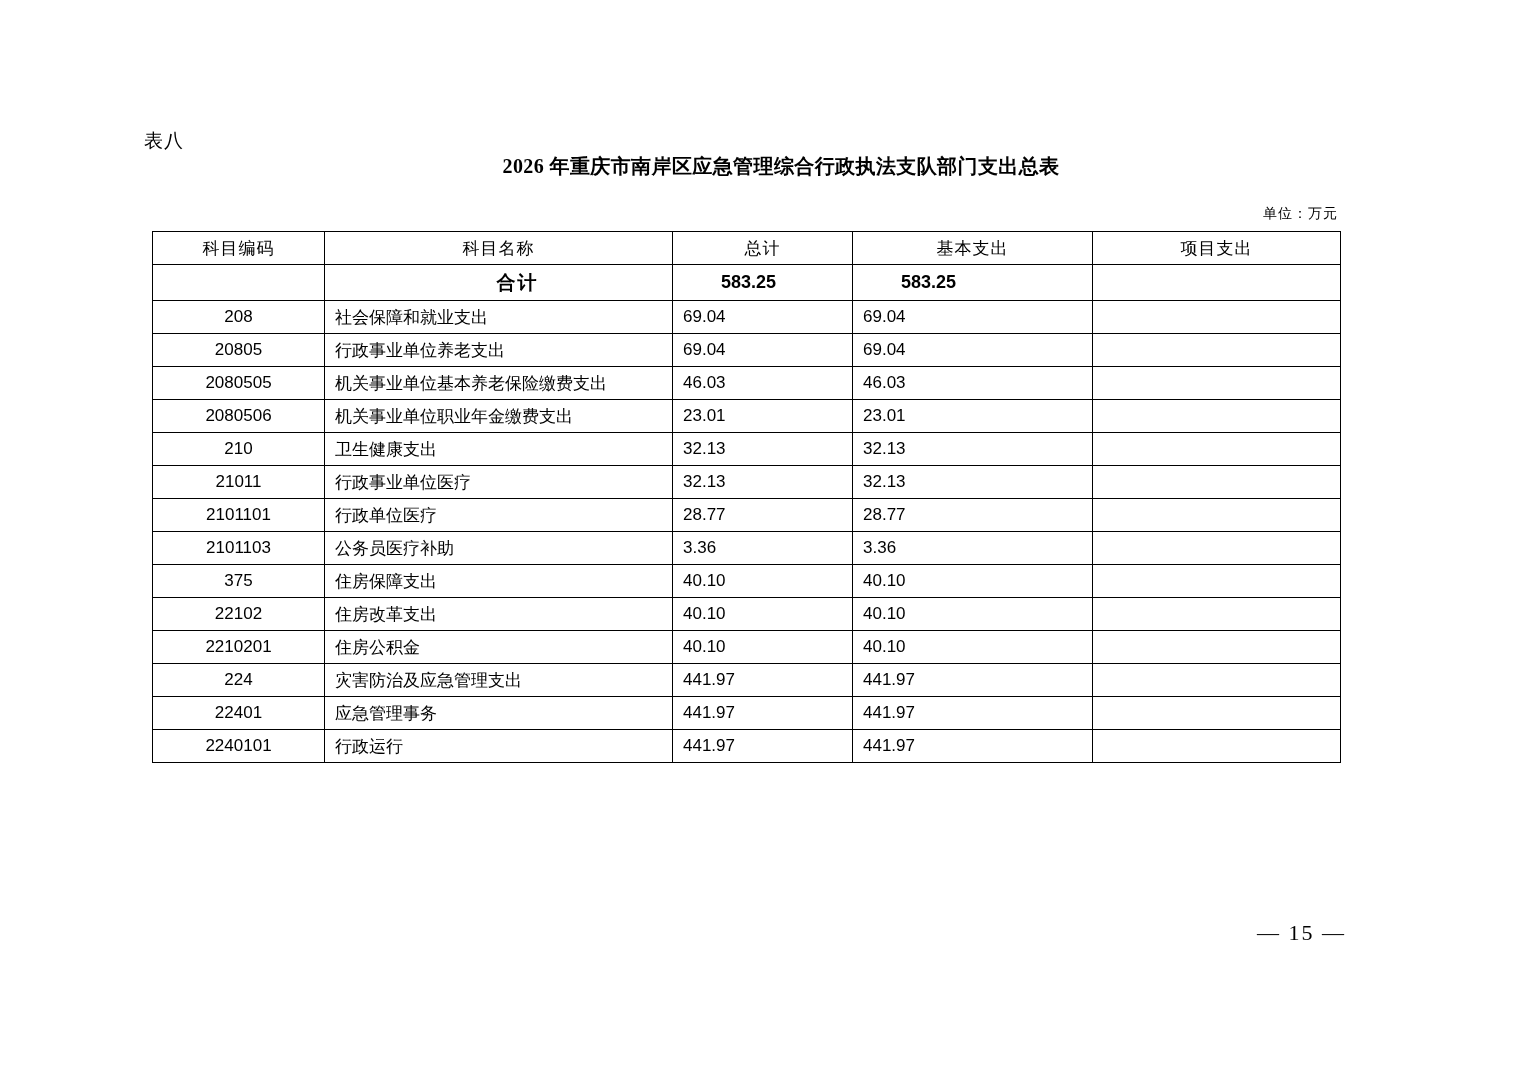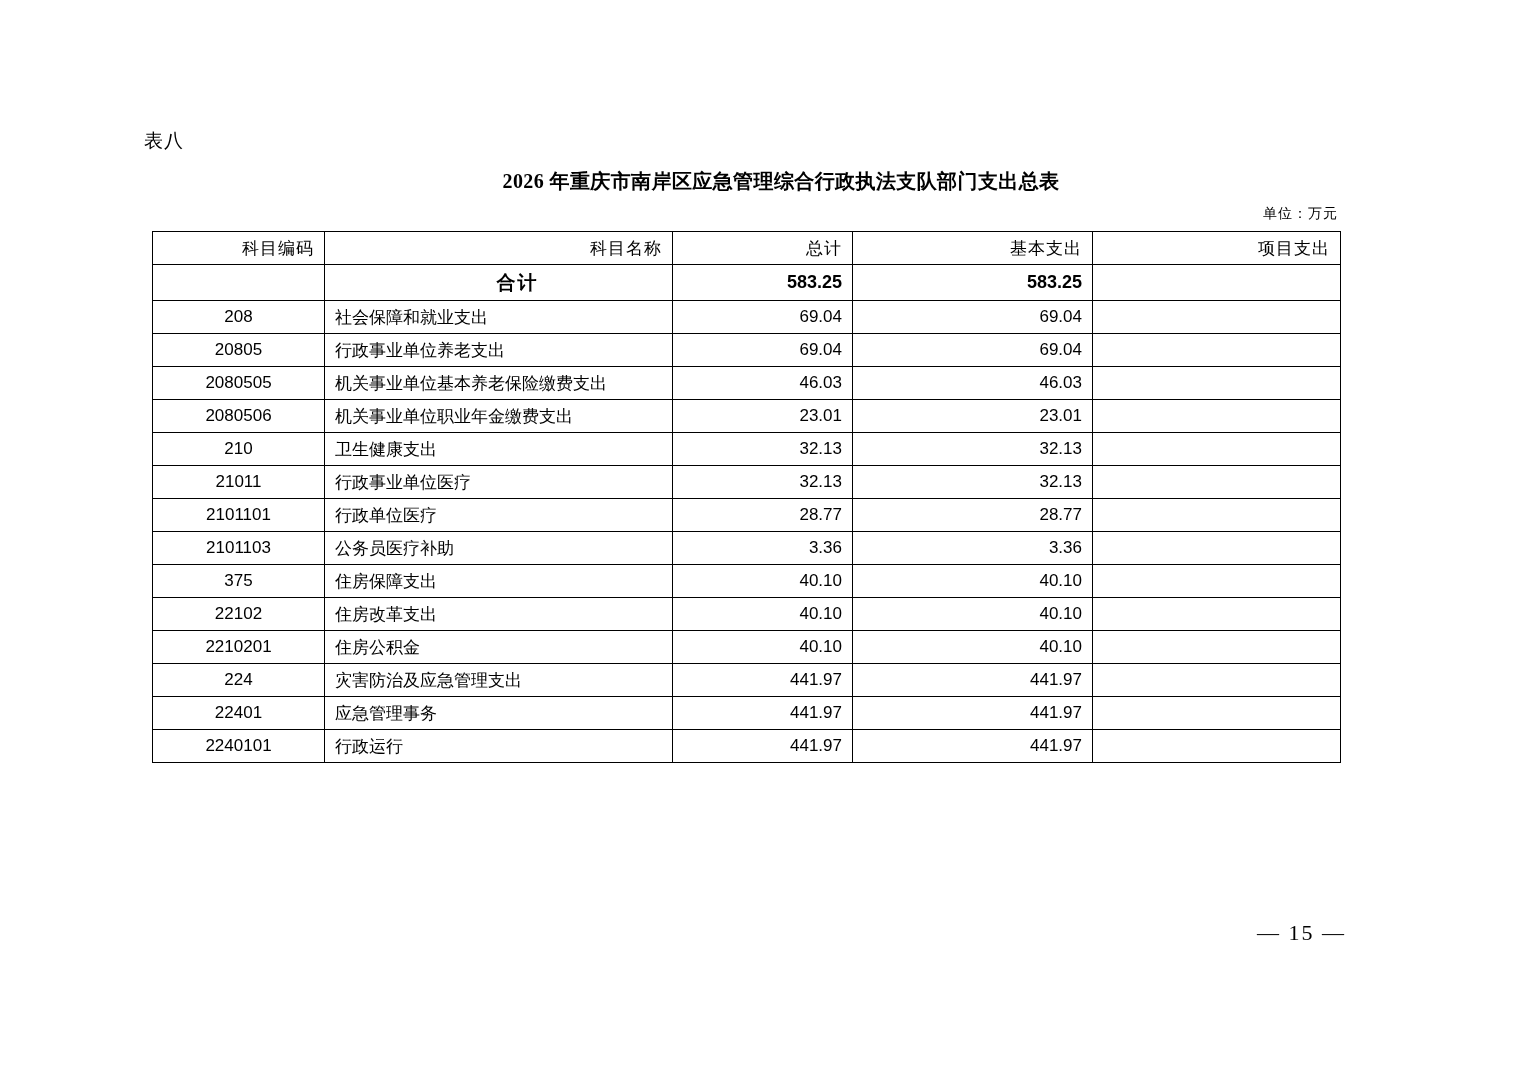--- a/index.html
+++ b/index.html
@@ -27,21 +27,21 @@
     left: 144px;
     top: 128px;
     font-size: 19px;
     font-family: "Liberation Sans", sans-serif;
     letter-spacing: 1px;
   }
   .doc-title {
     position: absolute;
     left: 0;
     right: 0;
-    top: 168px;
+    top: 153px;
     text-align: center;
     font-size: 20px;
     font-weight: bold;
     letter-spacing: 0.4px;
     padding-left: 42px;
   }
   .unit-line {
     position: absolute;
     right: 182px;
     top: 205px;
@@ -61,32 +61,32 @@
     border: 1px solid #000000;
     height: 33px;
     padding: 0 10px;
     font-size: 17px;
     font-weight: normal;
     font-family: "Liberation Sans", sans-serif;
     vertical-align: middle;
     box-sizing: border-box;
   }
   table.budget thead td {
-    text-align: right;
+    text-align: center;
     font-family: Liberation Serif, serif;
     letter-spacing: 1px;
   }
   col.c-code { width: 172px; }
   col.c-name { width: 348px; }
   col.c-total { width: 180px; }
   col.c-basic { width: 240px; }
   col.c-project { width: 248px; }
 
   td.num {
-    text-align: right;
+    text-align: left;
     font-family: "Liberation Serif", serif;
     font-size: 17px;
     padding-right: 14px;
   }
   td.code {
     text-align: center;
     font-family: "Liberation Sans", sans-serif;
   }
   td.name {
     text-align: left;

